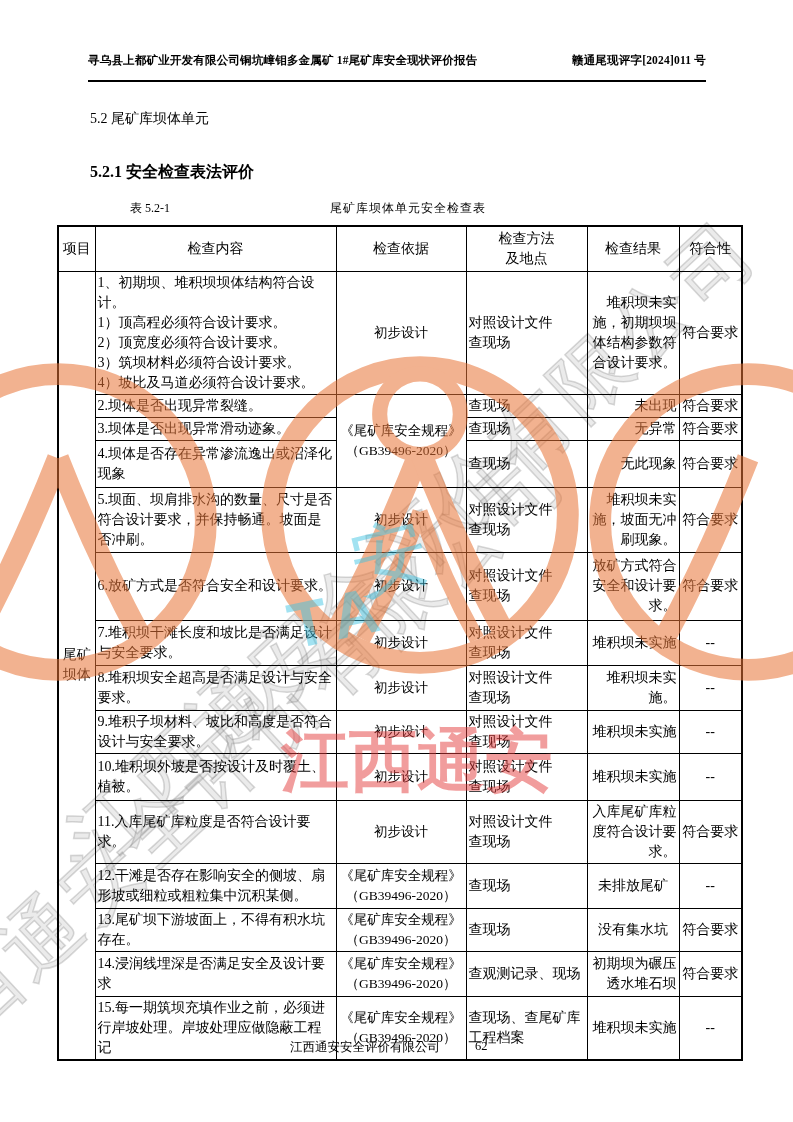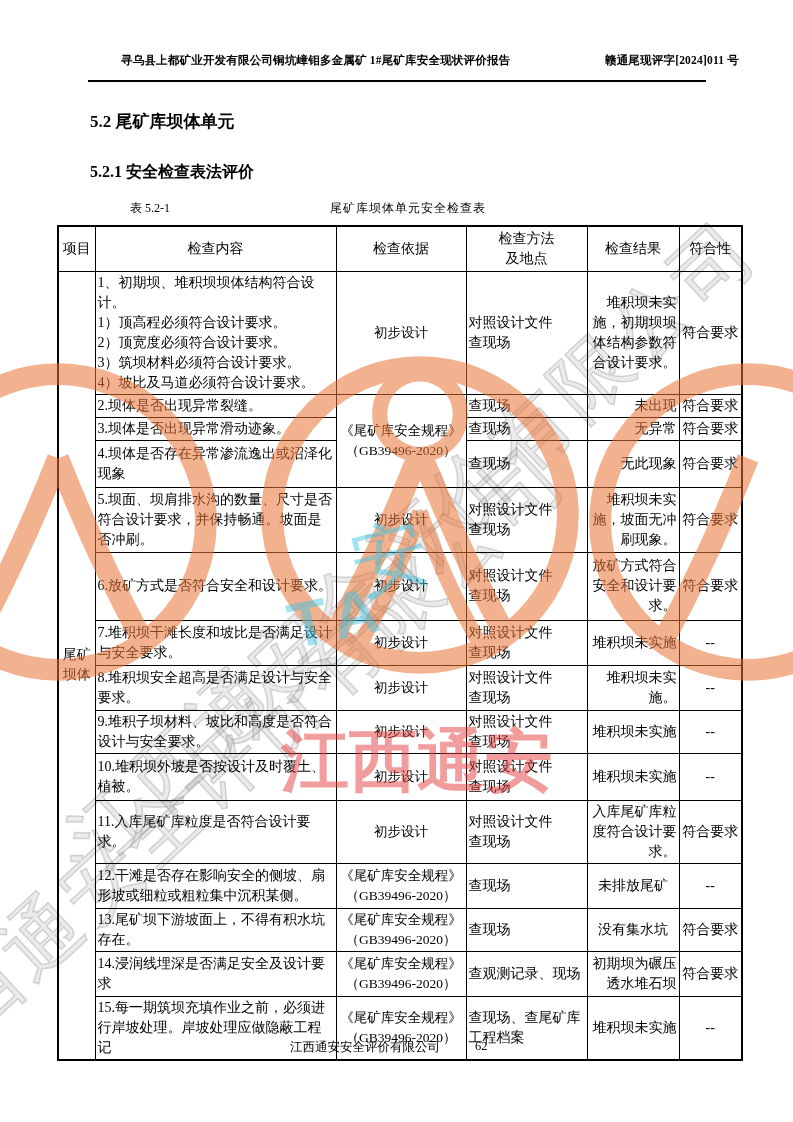--- a/index.html
+++ b/index.html
@@ -7,25 +7,25 @@
   .page {
     position:relative; width:793px; height:1122px; margin:0 auto;
     background:#ffffff; overflow:hidden;
     font-family:"Liberation Serif","DejaVu Serif",serif;
     color:#000;
   }
   
   .hdr {
     position:absolute; top:53px; left:88px; width:618px;
     display:flex; justify-content:space-between; align-items:flex-end;
-    font-size:11.5px; font-weight:bold; letter-spacing:0.2px;margin-left:33px;
+    font-size:11.5px; font-weight:bold; letter-spacing:0.2px;
   }
   .hdr-rule { position:absolute; top:80px; left:88px; width:618px; height:2px; background:#000; }
   
-  .h-sec  { position:absolute; top:110px; left:90px; font-size:17px; font-weight:bold; }
+  .h-sec  { position:absolute; top:110px; left:90px; font-size:14px; font-weight:normal; }
   .h-sub  { position:absolute; top:162px; left:90px; font-size:16px; font-weight:bold; }
   .caption{ position:absolute; top:200px; left:130px; width:560px; font-size:12px; display:flex; }
   .caption .cap-title { margin-left:160px; letter-spacing:1px; }
   
   table.chk {
     position:absolute; top:225px; left:57px; width:684px;
     border-collapse:collapse; table-layout:fixed;
     font-size:14px; line-height:20px;
   }
   table.chk td, table.chk th {

